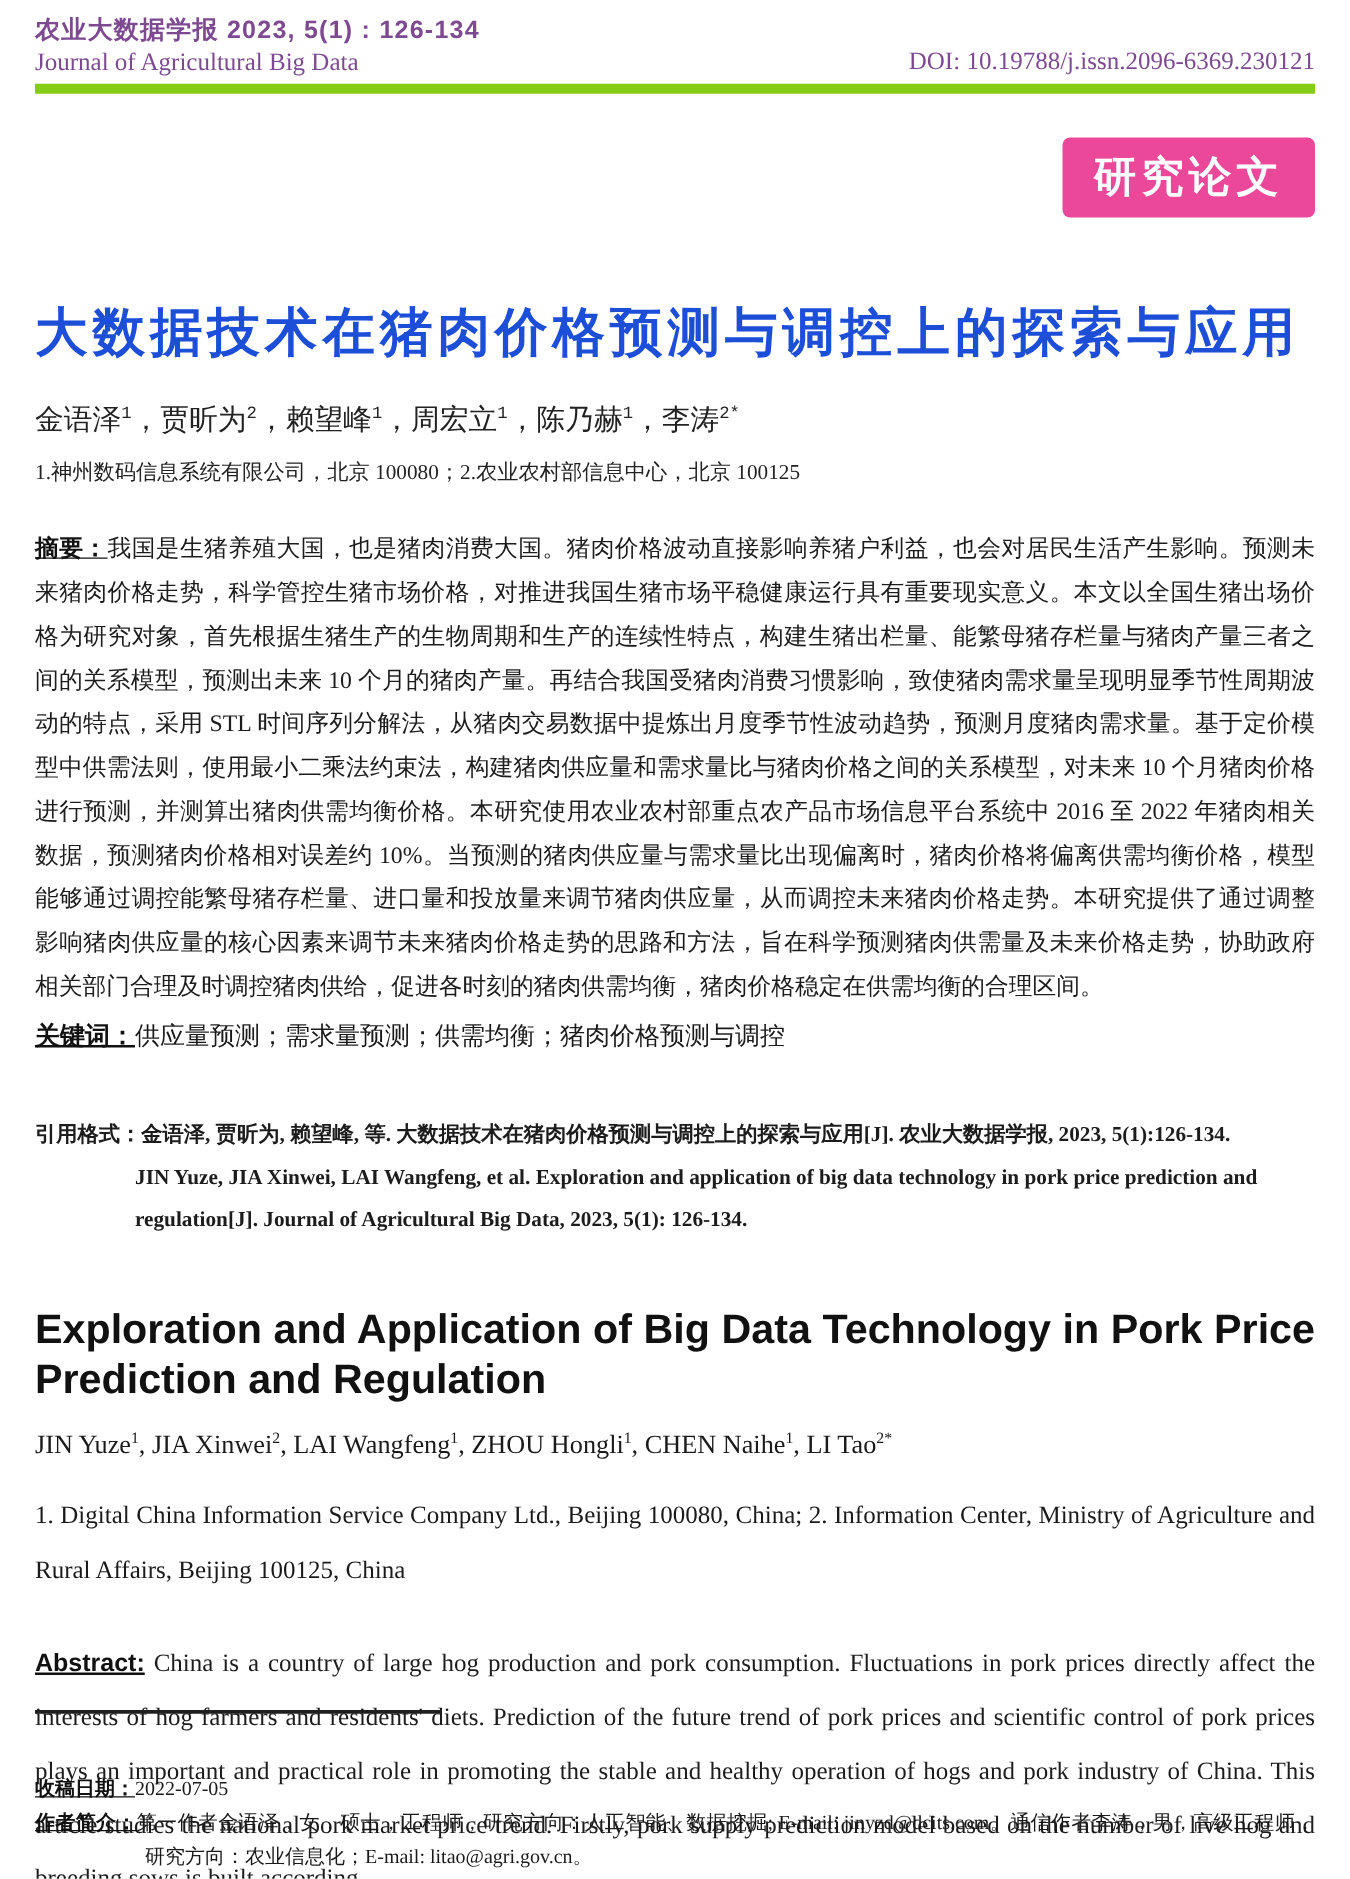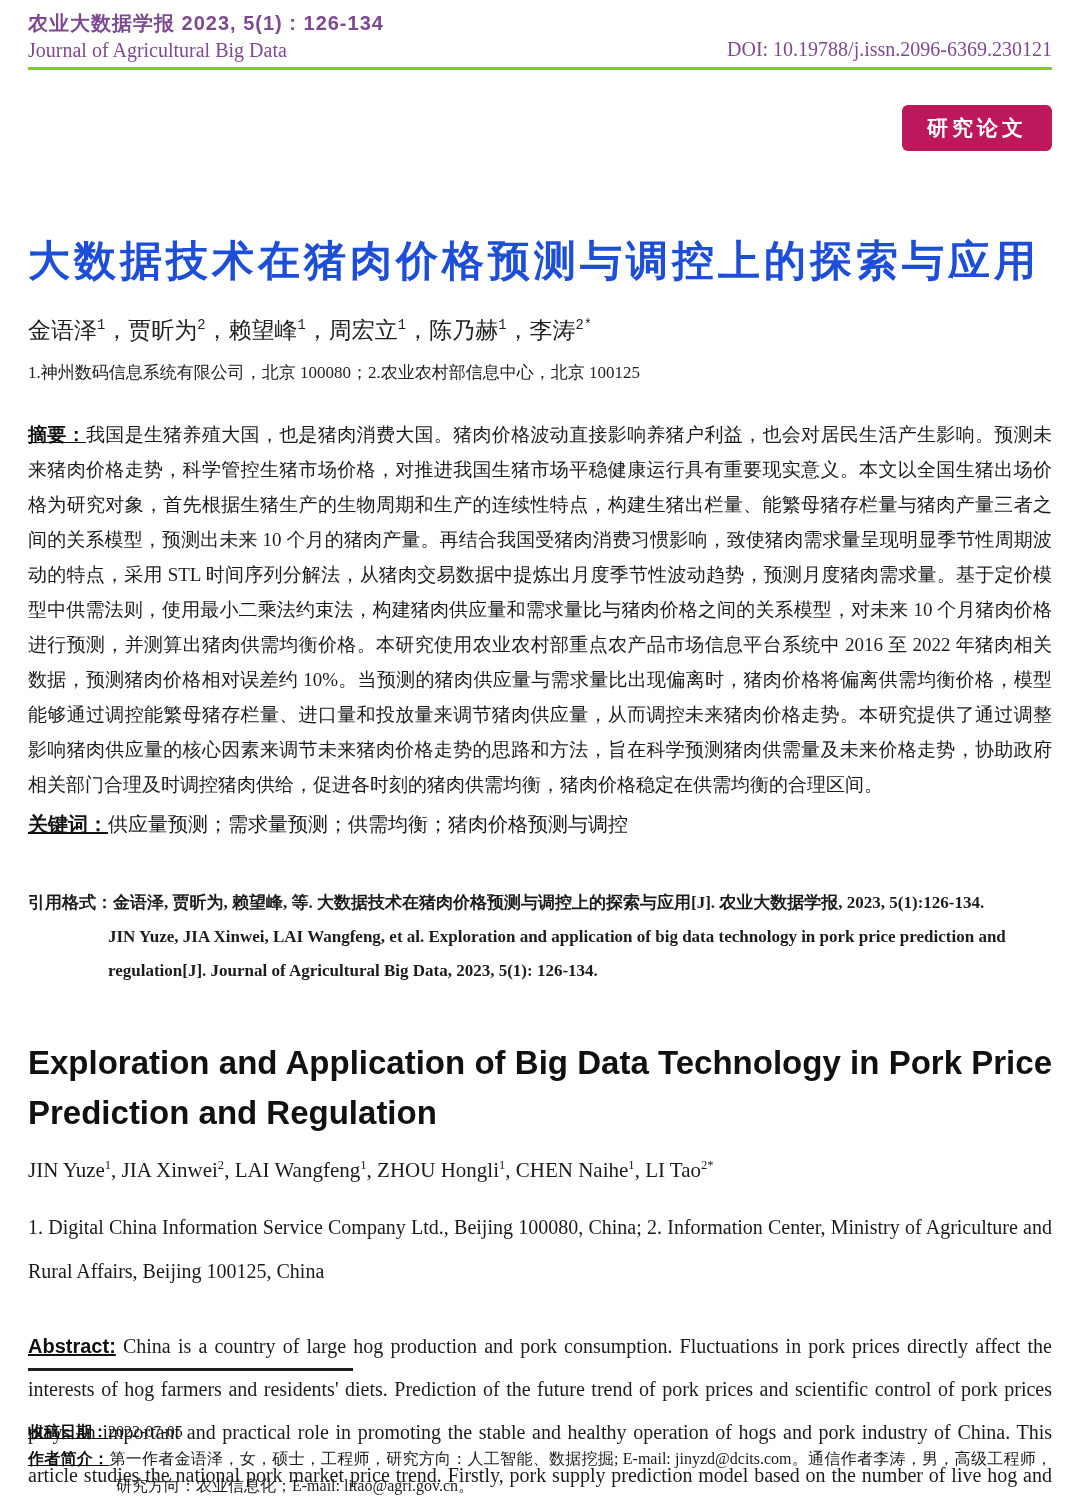--- a/index.html
+++ b/index.html
@@ -8,36 +8,36 @@
     width: 1080px; height: 1503px;
     position: relative; overflow: hidden;
     font-family: "Liberation Serif", serif;
     color: #1a1a1a;
   }
   .page { position: relative; width: 100%; height: 100%; padding: 10px 28px 0; }
 
   
   .journal-header {
     display: flex; justify-content: space-between; align-items: flex-end;
-    border-bottom: 3px solid #84cc16; padding-bottom: 5px;
+    border-bottom: 8px solid #84cc16; padding-bottom: 5px;
   }
   .jh-left { display: flex; flex-direction: column; gap: 2px; }
   .journal-cn {
     font-family: "Liberation Sans", sans-serif; font-weight: 700;
     font-size: 20px; color: #7d4a92; letter-spacing: 1px;
   }
   .journal-en { font-size: 20px; color: #7d4a92; }
   .journal-doi { font-size: 20px; color: #7d4a92; padding-bottom: 1px; }
 
   
   .badge-row { text-align: right; margin-top: 35px; height: 56px; }
   .badge {
-    display: inline-block; background: #be185d; color: #ffffff;
+    display: inline-block; background: #ec4899; color: #ffffff;
     font-family: "Liberation Sans", sans-serif; font-weight: 700;
-    font-size: 21px; letter-spacing: 4px;
+    font-size: 34px; letter-spacing: 4px;
     padding: 9px 25px; border-radius: 6px;
   }
 
   
   .title-cn {
     margin-top: 72px;
     font-family: "Liberation Sans", sans-serif; font-weight: 700;
     font-size: 42px; letter-spacing: 4px; color: #1d4ed8;
     white-space: nowrap;
   }
@@ -57,21 +57,21 @@
 
   
   .citation { margin-top: 44px; font-size: 17px; line-height: 34px; padding-left: 80px; color: #1c1c1c; font-weight: bold; }
   .cite-first { text-indent: -80px; }
   .cite-en { margin-top: 0; }
 
   
   .title-en {
     margin-top: 50px;
     font-family: "Liberation Sans", sans-serif; font-weight: 700;
-    font-size: 33px; line-height: 50px; color: #111;
+    font-size: 33px; line-height: 40px; color: #111;
     text-align: justify;
   }
   .authors-en { margin-top: 20px; font-size: 21px; }
   .affil-en { margin-top: 22px; font-size: 20px; line-height: 44px; text-align: justify; }
   .abstract-en {
     margin-top: 32px; font-size: 20px; line-height: 43px;
     text-align: justify; color: #1c1c1c;
   }
 
   

